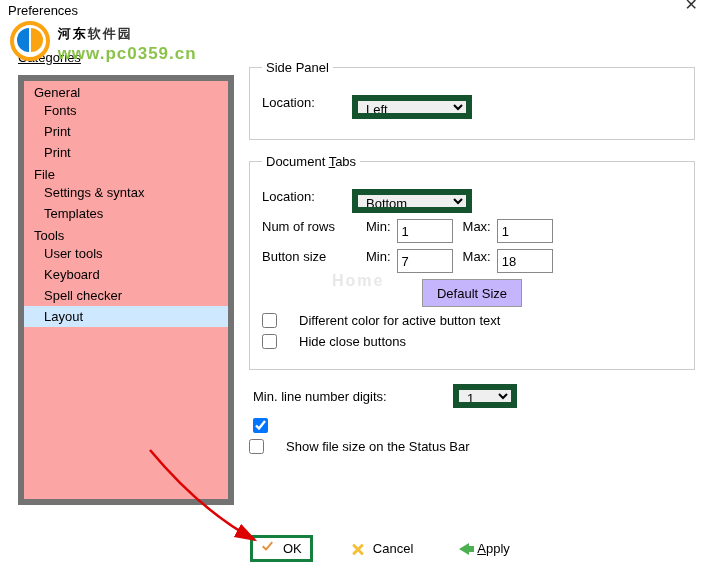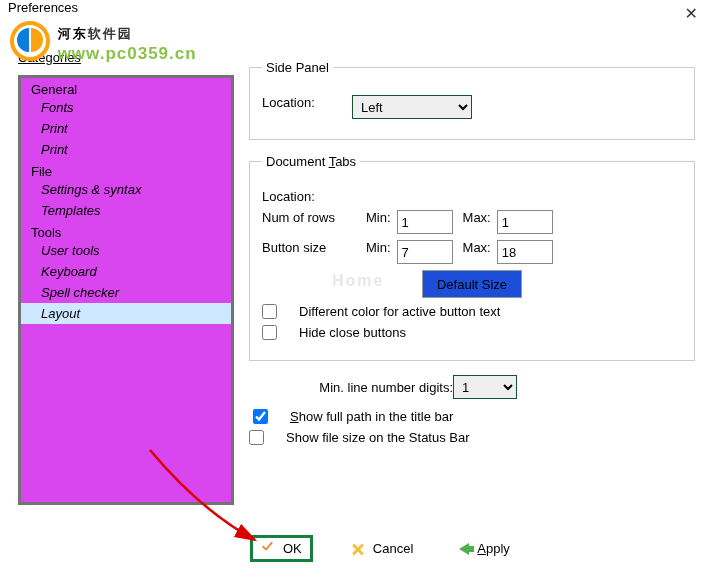--- a/index.html
+++ b/index.html
@@ -1,51 +1,51 @@
 <!DOCTYPE html>
 <html><head>
 <meta charset="utf-8">
 <style>
 * { box-sizing: border-box; margin: 0; padding: 0; font-family: "Segoe UI", Tahoma, sans-serif; font-size: 13px; }
 body { width: 714px; height: 587px; background: #fff; position: relative; }
-.titlebar { height: 26px; display: flex; align-items: flex-start; padding: 0 8px; justify-content: space-between; gap: 12px; }
+.titlebar { height: 26px; display: flex; align-items: flex-end; padding: 8px 8px; justify-content: space-between; gap: 12px; }
 .close-x { font-size: 16px; color: #333; cursor: pointer; padding: 4px 8px; }
 .watermark { position: absolute; left: 10px; top: 18px; pointer-events: none; z-index: 5; }
 .watermark .logo { width: 40px; height: 40px; border-radius: 50%; border: 4px solid #fca311; position: relative; display: inline-block; background: #fff; vertical-align: middle; }
 .watermark .logo::before { content: ""; position: absolute; left: 3px; top: 3px; width: 12px; height: 24px; background: #0b7dda; border-radius: 12px 0 0 12px; }
 .watermark .logo::after { content: ""; position: absolute; right: 3px; top: 3px; width: 12px; height: 24px; background: #fca311; border-radius: 0 12px 12px 0; }
 .watermark .texts { display: inline-block; vertical-align: middle; margin-left: 4px; }
 .watermark .cn { font-size: 22px; font-weight: bold; color: #333; letter-spacing: 2px; }
 .watermark .cn b { color: #000000; }
 .watermark .url { font-size: 17px; color: #8bc34a; font-weight: bold; letter-spacing: 1px; }
 .home-wm { position: absolute; left: 332px; top: 272px; color: #e8e8e8; font-size: 16px; font-weight: bold; letter-spacing: 2px; pointer-events: none; z-index: 0; }
 .categories-label { position: absolute; left: 18px; top: 50px; }
 .categories-label span { text-decoration: underline; }
-.tree { position: absolute; left: 18px; top: 75px; width: 216px; height: 430px; border: 3px solid #737373; background: #d946ef; overflow: auto; }
+.tree { position: absolute; left: 18px; top: 75px; width: 216px; height: 430px; border: 6px solid #737373; background: #fca5a5; overflow: auto; }
 .tree-group { padding: 4px 0 0 10px; }
-.tree-item { padding: 3px 0 3px 20px; cursor: pointer; font-style: italic; }
+.tree-item { padding: 3px 0 3px 20px; cursor: pointer; }
 .tree-item.selected { background: #cde8ff; }
 .right { position: absolute; left: 249px; top: 60px; width: 446px; }
 fieldset { border: 1px solid #ccc; margin-bottom: 14px; padding: 14px 12px 14px 12px; position: relative; }
 legend { padding: 0 4px; }
 legend .ul { text-decoration: underline; }
 .row { display: flex; align-items: flex-start; margin: 6px 0; }
 .lbl { width: 90px; }
-select { height: 24px; border: 1px solid #14532d; background: #efefef; padding: 0 4px; }
+select { height: 24px; border: 6px solid #14532d; background: #efefef; padding: 0 4px; }
 .sel-loc { width: 120px; }
 .sel-digits { width: 64px; }
 input[type=text] { height: 24px; width: 56px; border: 1px solid #888; padding: 0 4px; }
 .nm { width: 94px; }
 .mm { margin: 0 6px 0 10px; }
-.btn { height: 28px; border: 1px solid #999; background: #1d4ed8; padding: 0 14px; cursor: pointer; }
+.btn { height: 28px; border: 1px solid #999; background: #c4b5fd; padding: 0 14px; cursor: pointer; }
 .checkbox-row { display: flex; align-items: center; margin: 6px 0; gap: 16px; }
 .checkbox-row input { width: 15px; height: 15px; margin-right: 6px; }
 .checkbox-row .ul { text-decoration: underline; }
 .min-digits { display: flex; align-items: center; margin: 10px 0 10px 4px; }
-.min-digits .lbl2 { width: 200px; text-align: right; }
+.min-digits .lbl2 { width: 200px; }
 .dialog-btns { position: absolute; left: 250px; top: 535px; display: flex; gap: 30px; }
 .dbtn { display: flex; align-items: center; gap: 8px; cursor: pointer; padding: 3px 8px; }
 .dbtn.ok { border: 3px solid #15803d; }
 .check-ico { width: 14px; height: 14px; position: relative; }
 .check-ico::before { content: ""; position: absolute; left: 1px; top: 5px; width: 5px; height: 2px; background: #e6913c; transform: rotate(45deg); }
 .check-ico::after { content: ""; position: absolute; left: 3px; top: 3px; width: 10px; height: 2px; background: #e6913c; transform: rotate(-50deg); }
 .x-ico { width: 14px; height: 14px; position: relative; }
 .x-ico::before, .x-ico::after { content: ""; position: absolute; left: 0; top: 6px; width: 14px; height: 3px; background: #f3c13a; border-radius: 1px; }
 .x-ico::before { transform: rotate(45deg); }
 .x-ico::after { transform: rotate(-45deg); }
@@ -94,20 +94,21 @@
     <div class="row">
       <span class="lbl">Location:</span>
       <select class="sel-loc"><option>Left</option></select>
     </div>
   </fieldset>
 
   <fieldset>
     <legend><span>Document </span><span class="ul">T</span><span>abs</span></legend>
     <div class="row">
       <span class="lbl">Location:</span>
+      <select class="sel-loc"><option>Bottom</option></select>
     </div>
     <div class="row">
       <span class="nm">Num of rows</span>
       <span class="mm">Min:</span>
       <input type="text" value="1" style="">
       <span class="mm">Max:</span>
       <input type="text" value="1" style="">
     </div>
     <div class="row">
       <span class="nm">Button size</span>
@@ -129,21 +130,20 @@
     </div>
   </fieldset>
 
   <div class="min-digits">
     <span class="lbl2">Min. line number digits:</span>
     <select class="sel-digits"><option>1</option></select>
   </div>
 
   <div class="checkbox-row" style="margin-left:4px;">
     <input type="checkbox" checked="" style="">
-    <span><span class="ul">S</span><span>how full path in the title bar</span></span>
   </div>
   <div class="checkbox-row" style="">
     <input type="checkbox" style="">
     <span>Show file size on the Status Bar</span>
   </div>
 </div>
 
 <div class="dialog-btns">
   <div class="dbtn ok">
     <span class="check-ico"></span>

